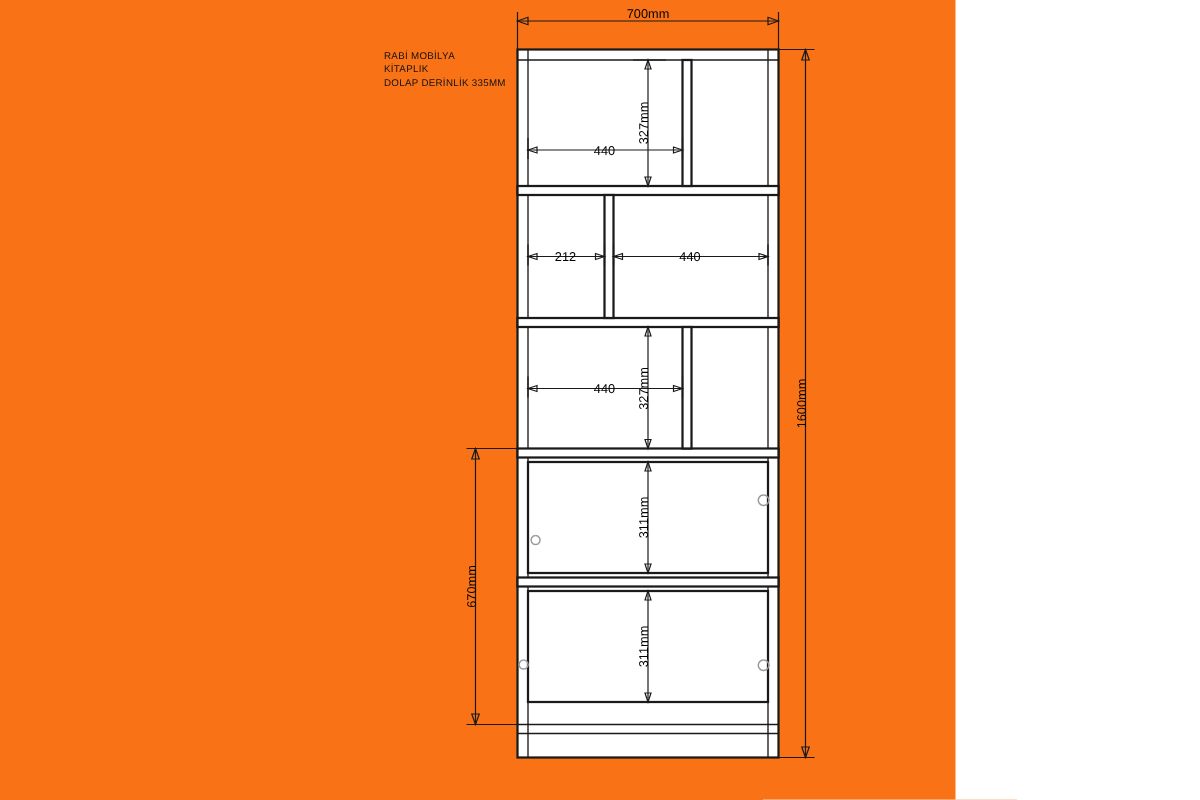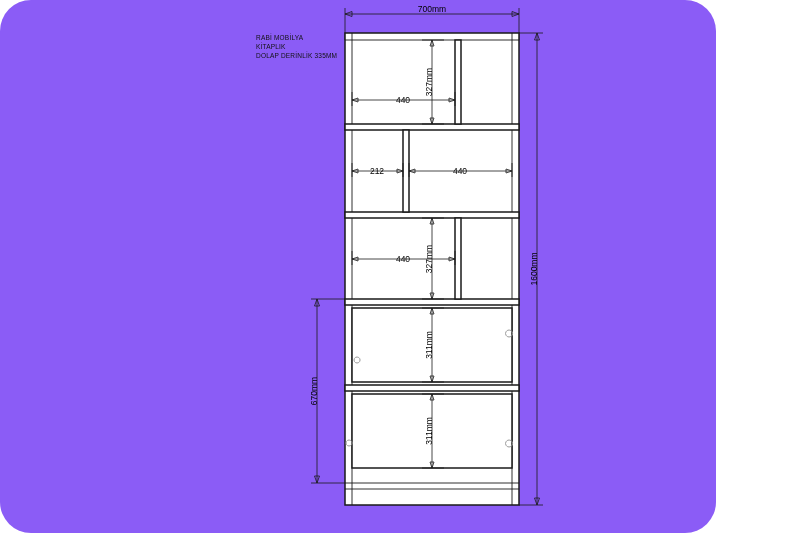--- a/index.html
+++ b/index.html
@@ -9,24 +9,23 @@
   }
   body {
     width: 800px;
     height: 533px;
     overflow: hidden;
     font-family: "Liberation Sans", sans-serif;
     color: #000000;
   }
   #stage {
     position: relative;
-    width: 716px;
+    width: 637px;
     height: 533px;
-    background: #8b5cf6;
-    border-radius: 31px;
+    background: #f97316;
   }
   svg#drawing {
     position: absolute;
     left: 0;
     top: 0;
     width: 800px;
     height: 533px;
   }
   .note {
     position: absolute;

